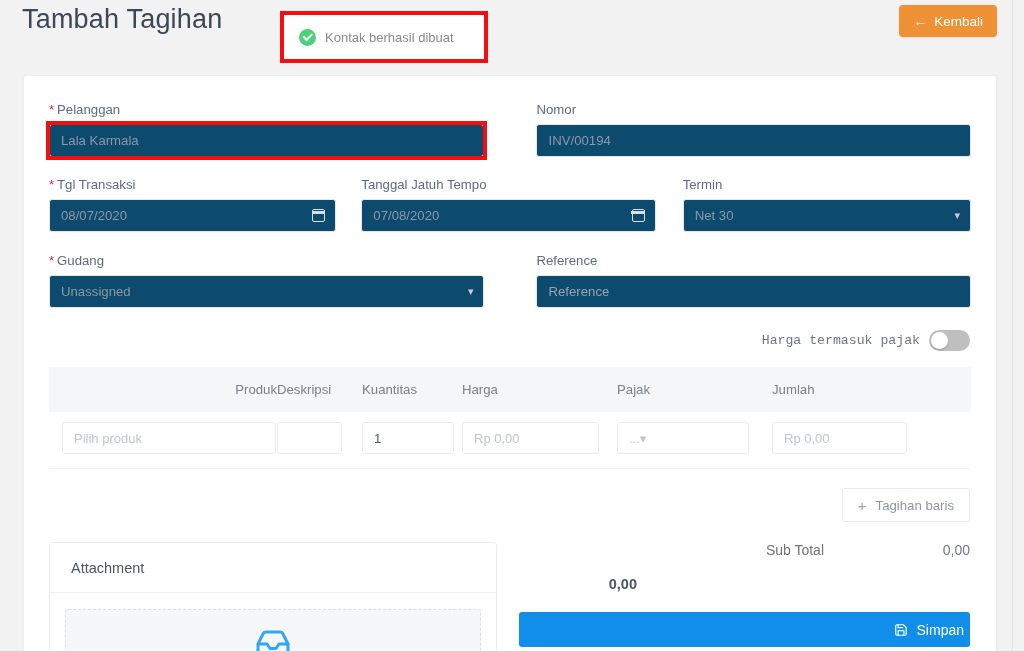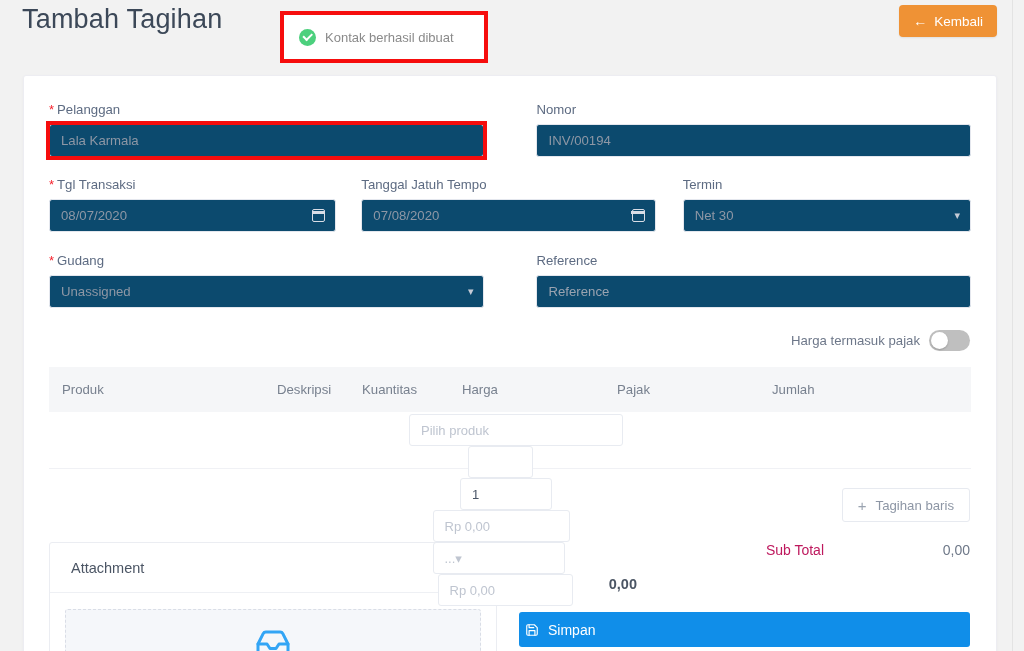--- a/index.html
+++ b/index.html
@@ -161,20 +161,21 @@
   .c3b { width: 295px; margin-right: 27px; }
   .c3c { width: 289px; }
   .toggle-row {
     display: flex;
     align-items: center;
     justify-content: flex-end;
     gap: 9px;
     margin-top: 22px;
     margin-bottom: 16px;
     padding-right: 1px;
+    font-family: Liberation Mono, monospace;
   }
   .toggle-label { font-size: 13.2px; color: #6d7789; }
   .switch {
     width: 41px; height: 21px;
     border-radius: 11px;
     background: #bfbfbf;
     position: relative;
     cursor: pointer;
   }
   .switch .knob {
@@ -193,23 +194,22 @@
     height: 45px;
     align-items: center;
     font-size: 13.2px;
     color: #78818f;
   }
   .tbl-row {
     display: flex;
     align-items: center;
     height: 50px;
     padding-top: 2px;
-    flex-direction: column;
-  }
-  .cell-produk  { width: 228px; padding-left: 13px; }
+  }
+  .cell-produk  { width: 228px; padding-left: 13px; text-align: right; }
   .cell-desk    { width: 85px;  }
   .cell-kuan    { width: 100px; }
   .cell-harga   { width: 155px; }
   .cell-pajak   { width: 155px; }
   .cell-jumlah  { width: 145px; }
   .tbl-row .cell-produk  { width: 228px; padding-left: 13px; }
   .in {
     height: 32px;
     border: 1px solid #e8ebf1;
     border-radius: 3px;
@@ -285,21 +285,21 @@
   }
   .total-line {
     display: flex;
     align-items: baseline;
   }
   .total-line .tl-label {
     flex: 1;
     text-align: right;
     padding-right: 28px;
     font-size: 14px;
-    color: #be185d;
+    color: #737373;
   }
   .total-line .tl-val {
     width: 118px;
     text-align: right;
     font-size: 14px;
     color: #6e7888;
   }
   .total-line.sub { margin-bottom: 18px; }
   .total-line.grand .tl-label,
   .total-line.grand .tl-val {
@@ -312,21 +312,21 @@
     width: 451px;
     height: 35px;
     background: #108ee9;
     border: none;
     border-radius: 3px;
     color: #fff;
     font-size: 14px;
     font-family: "Liberation Sans", sans-serif;
     display: flex;
     align-items: center;
-    justify-content: flex-start;
+    justify-content: flex-end;
     gap: 9px;
     cursor: pointer;
   }
   .scroll-edge {
     position: absolute;
     right: 11px; top: 0; bottom: 0;
     width: 1px;
     background: #e3e3e3;
   }
 </style>

